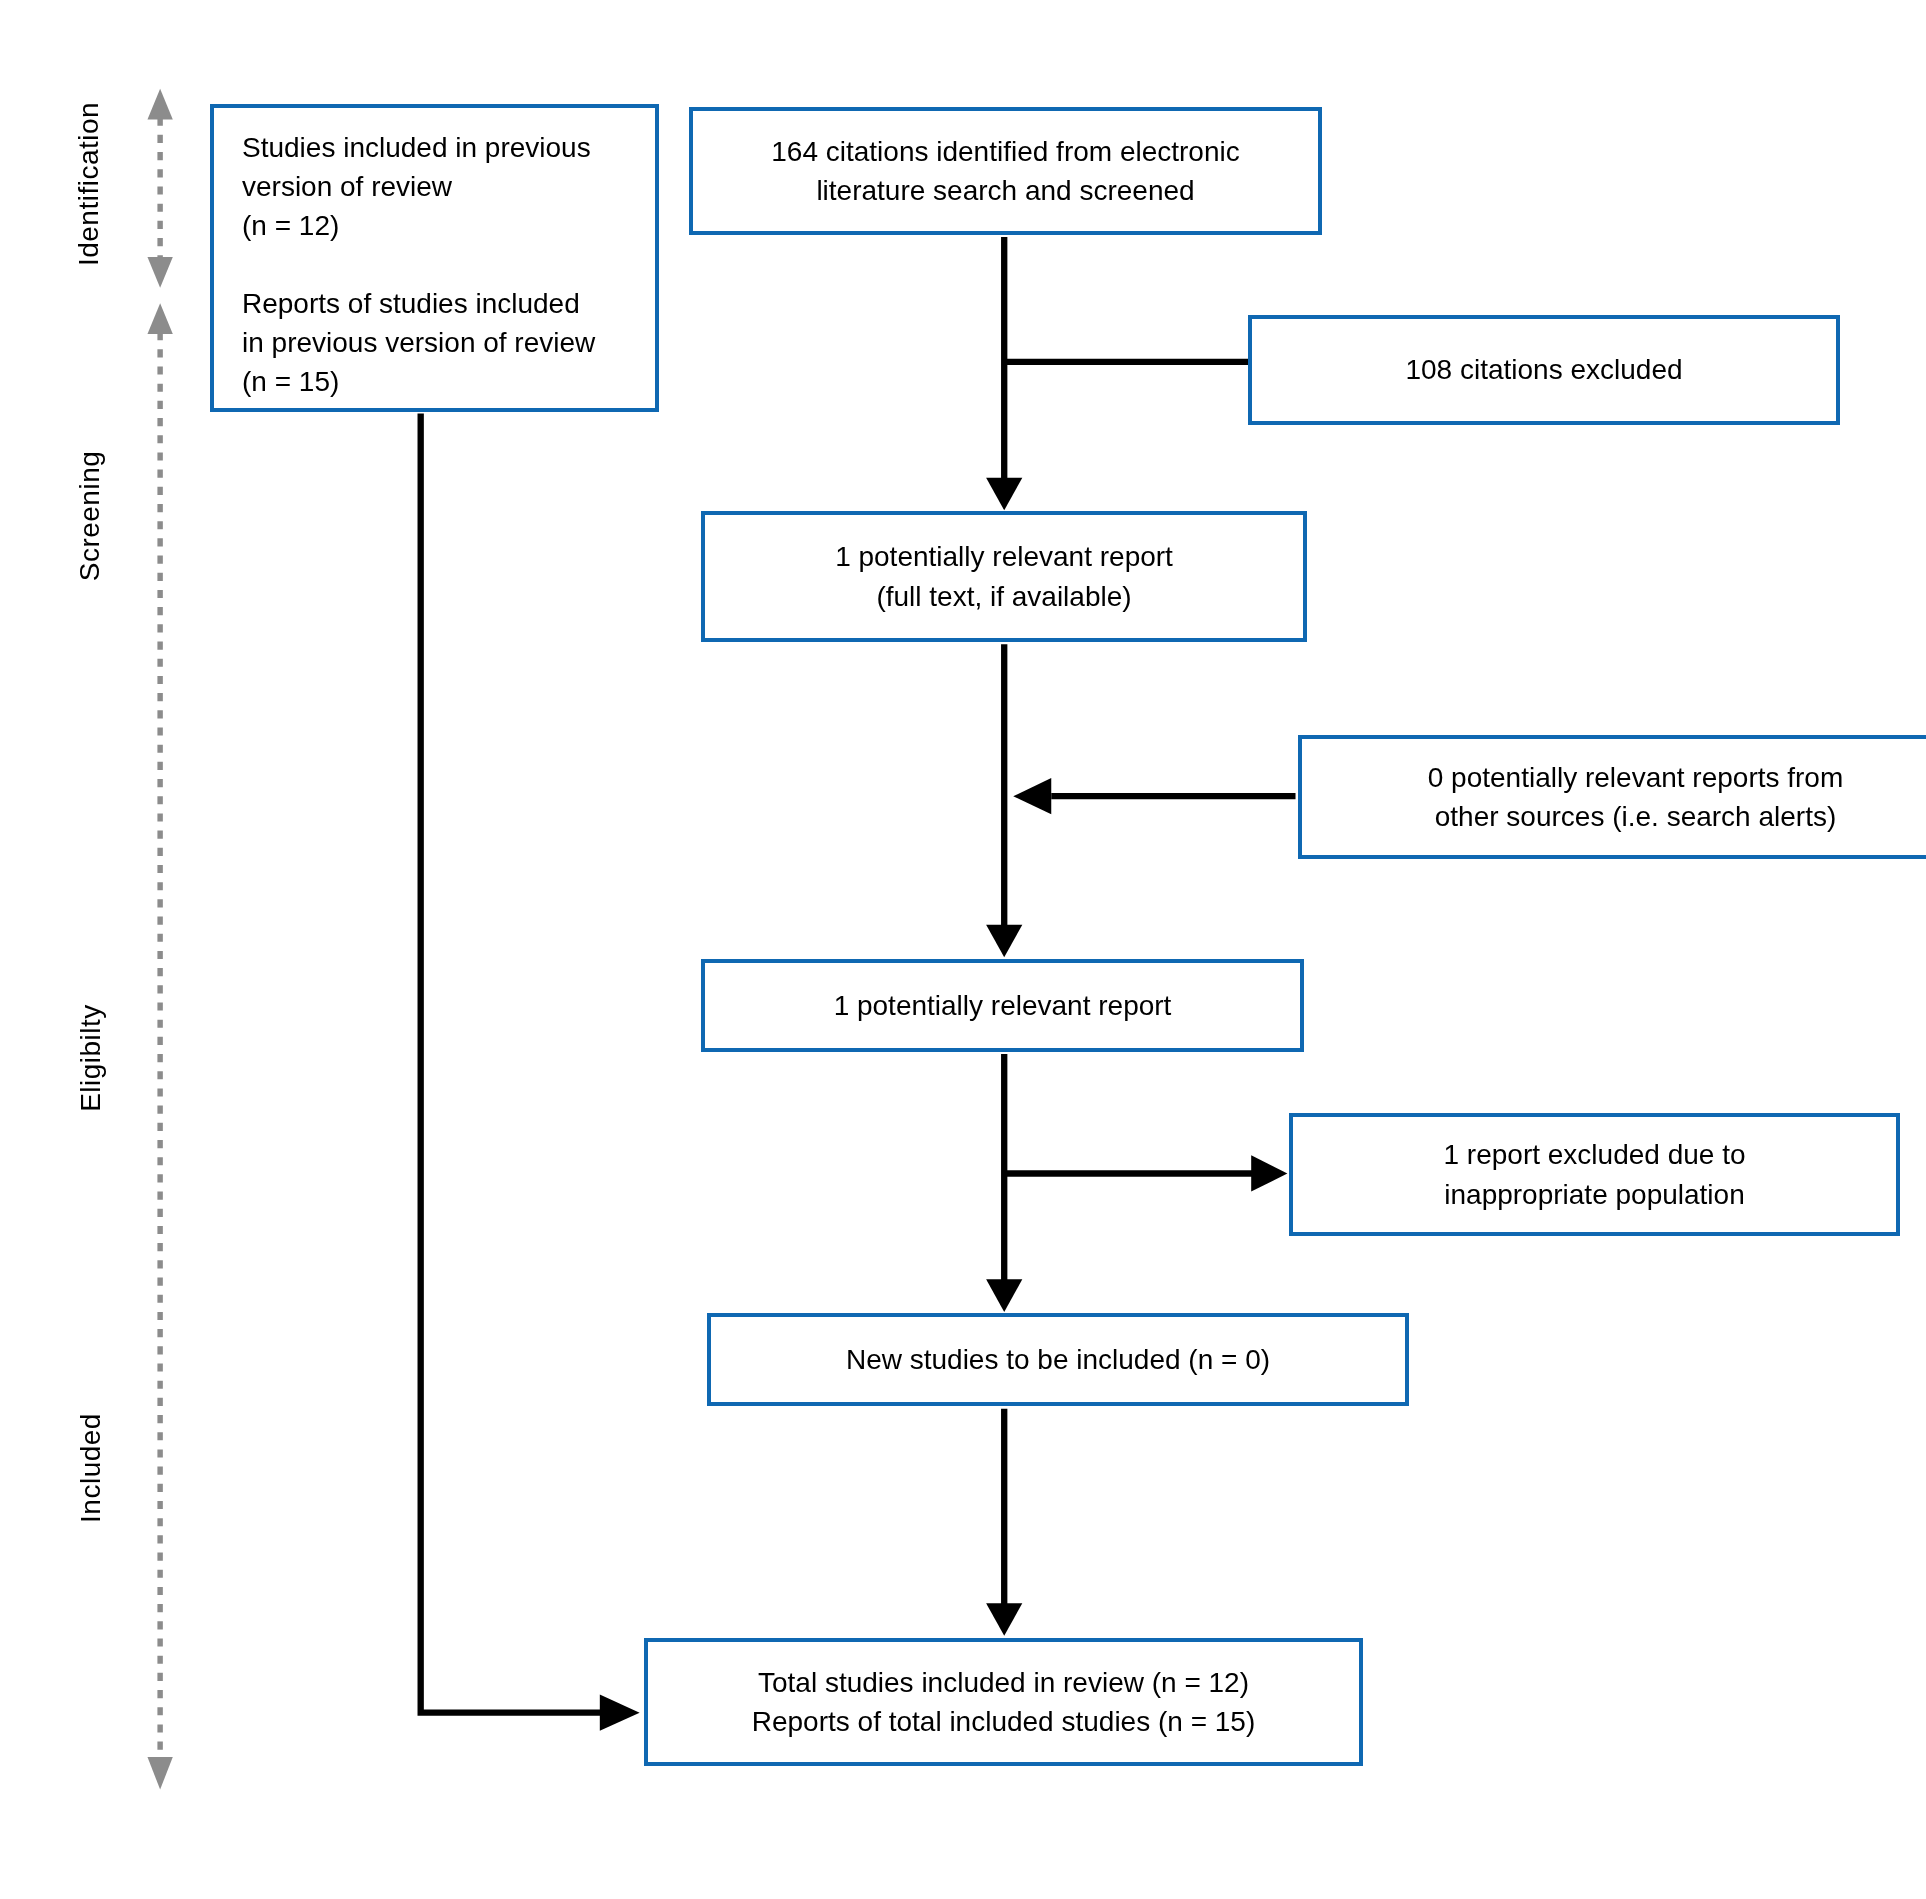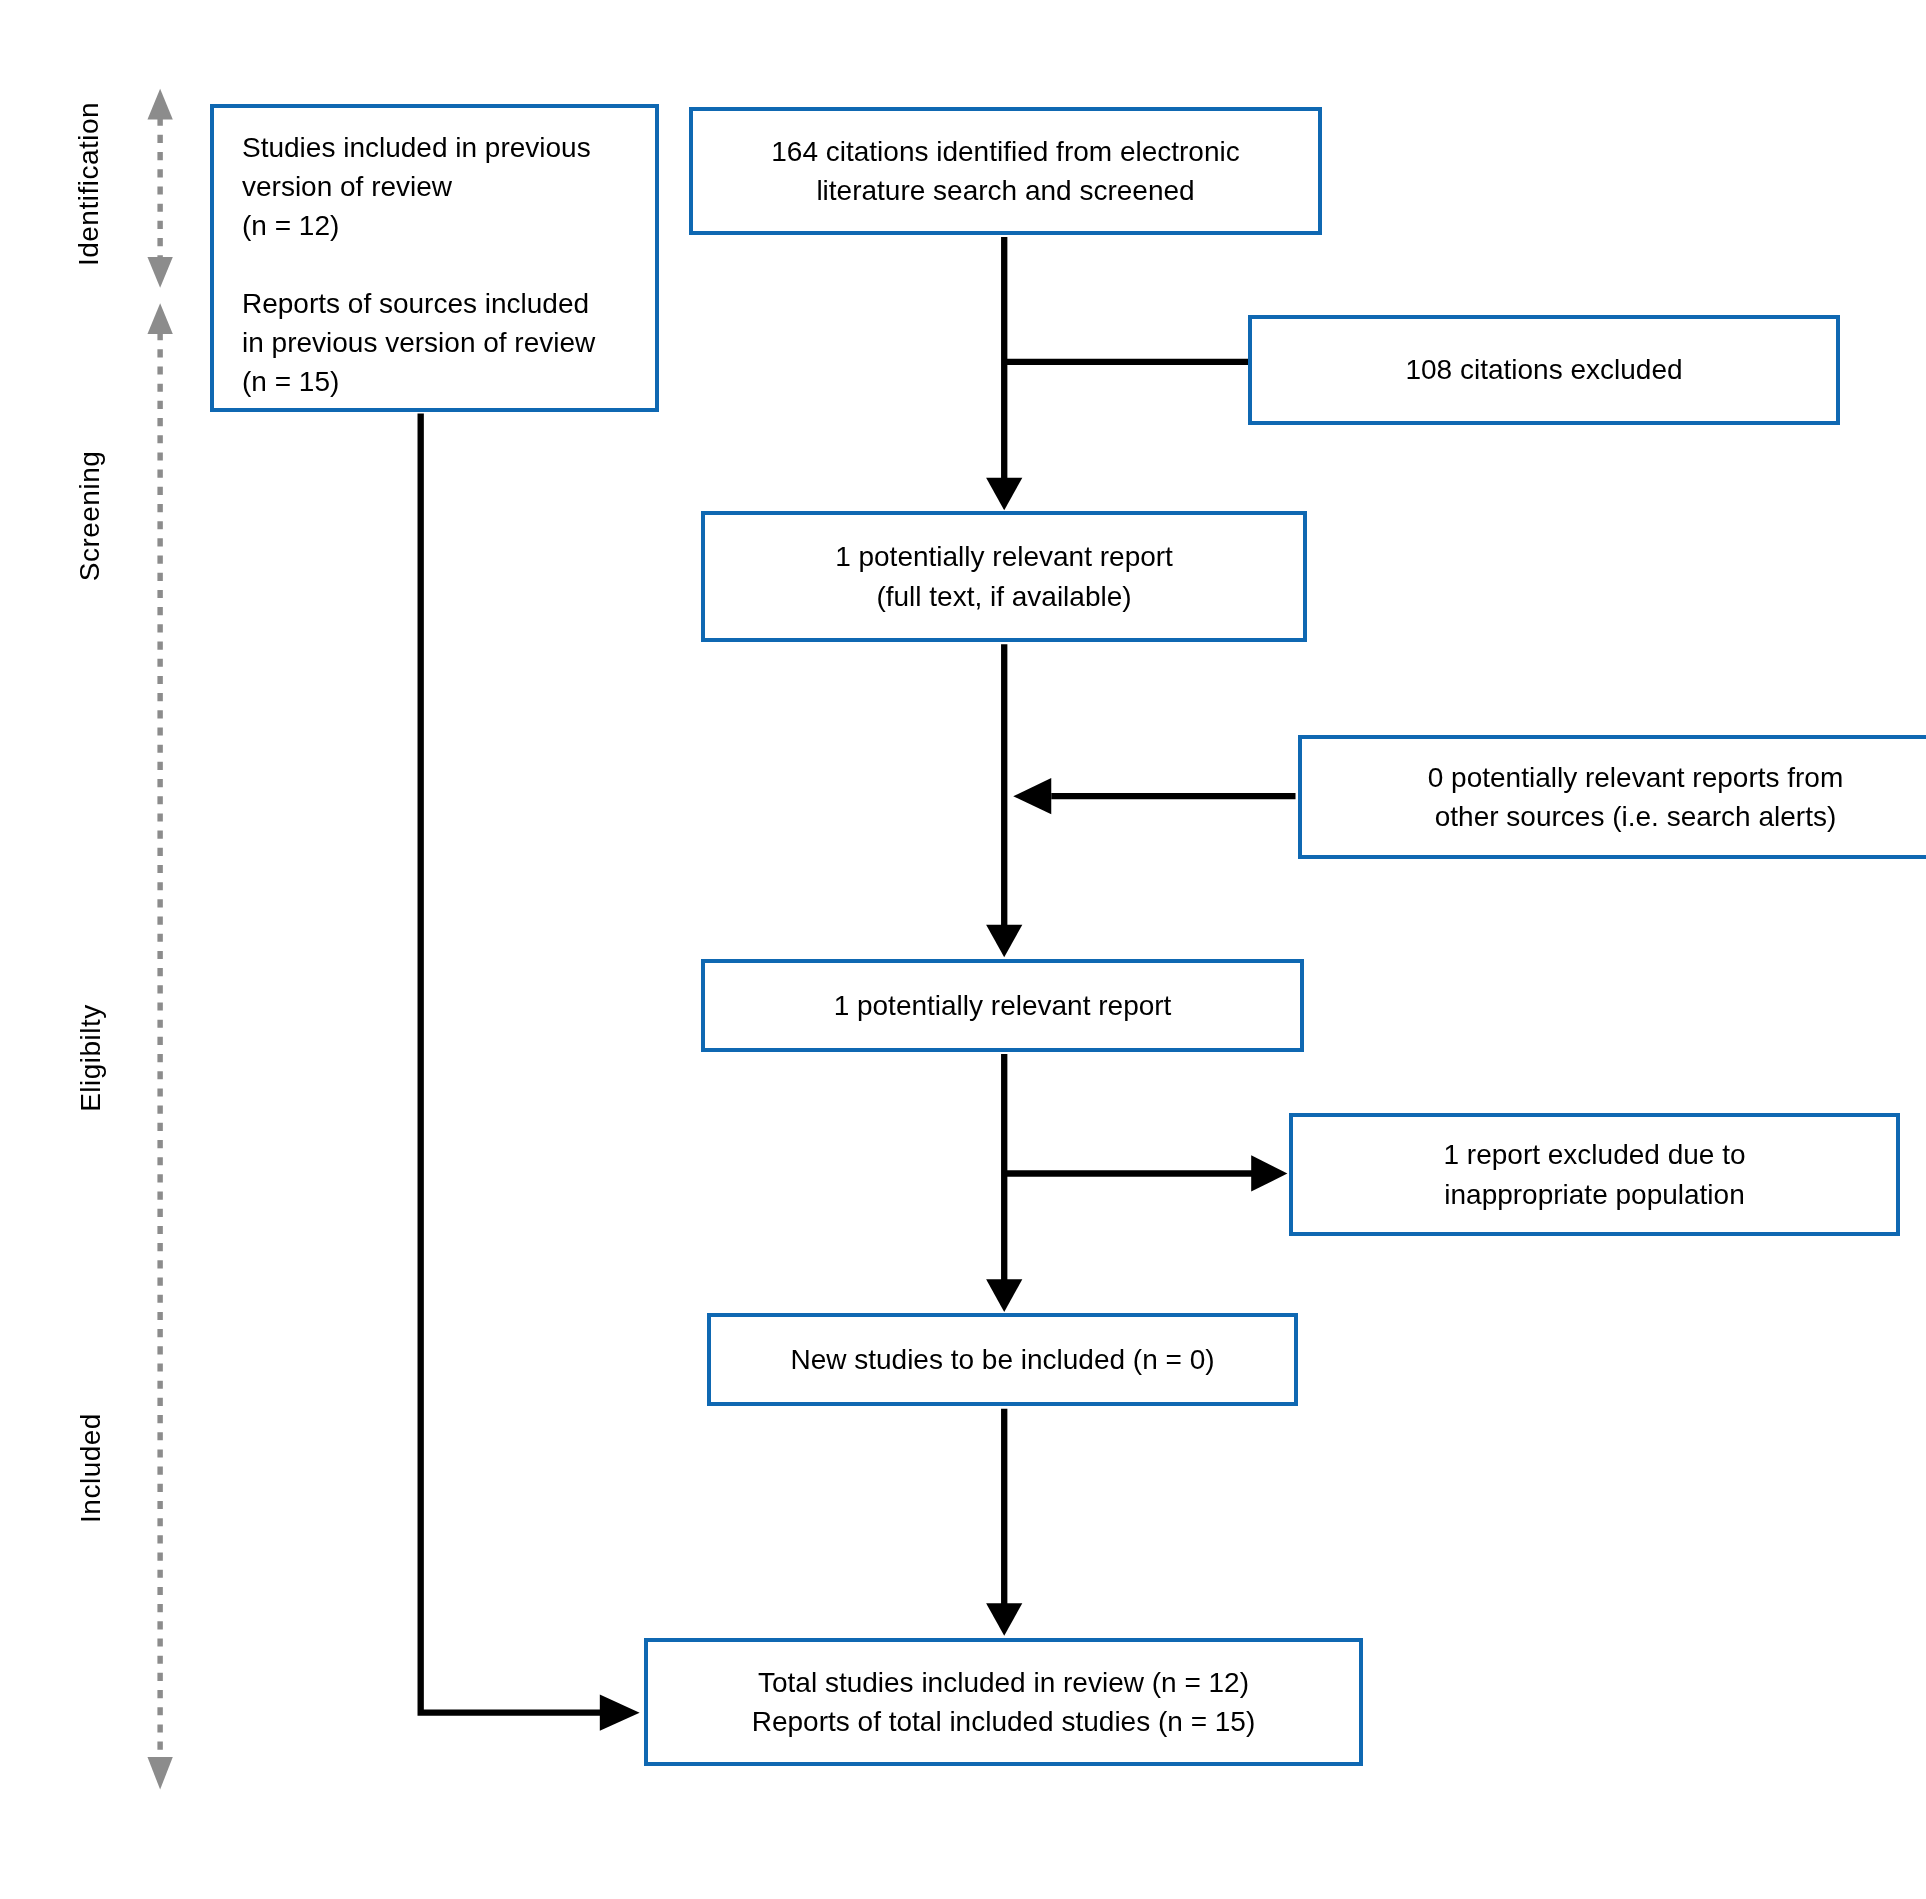--- a/index.html
+++ b/index.html
@@ -65,21 +65,21 @@
   }
 
   
   #box-previous      {left:210px;  top:104px;  width:449px; height:308px;}
   #box-screened      {left:689px;  top:107px;  width:633px; height:128px;}
   #box-excluded      {left:1248px; top:315px;  width:592px; height:110px;}
   #box-fulltext      {left:701px;  top:511px;  width:606px; height:131px;}
   #box-other-sources {left:1298px; top:735px;  width:675px; height:124px;}
   #box-relevant      {left:701px;  top:959px; width:603px; height:93px;}
   #box-inappropriate {left:1289px; top:1113px; width:611px; height:123px;}
-  #box-new-studies   {left:707px;  top:1313px; width:591px; height:93px;}
+  #box-new-studies   {left:707px;  top:1313px; width:702px; height:93px;}
   #box-total         {left:644px;  top:1638px; width:719px; height:128px;}
 
   
   #stage-identification{left:-56px; top:166px;}
   #stage-screening     {left:-55px; top:498px;}
   #stage-eligibility   {left:-54px; top:1040px;}
   #stage-included      {left:-54px; top:1450px;}
 </style>
 </head>
 <body>
@@ -146,21 +146,21 @@
   <div class="stage-label" id="stage-eligibility">Eligibilty</div>
   <div class="stage-label" id="stage-included">Included</div>
 
   <div class="box lefty" id="box-previous">
     <div class="para">
       <div>Studies included in previous</div>
       <div>version of review</div>
       <div>(n = 12)</div>
     </div>
     <div class="para">
-      <div>Reports of sources included</div>
+      <div>Reports of studies included</div>
       <div>in previous version of review</div>
       <div>(n = 15)</div>
     </div>
   </div>
 
   <div class="box centered" id="box-screened">
     <div>164 citations identified from electronic</div>
     <div>literature search and screened</div>
   </div>
 

